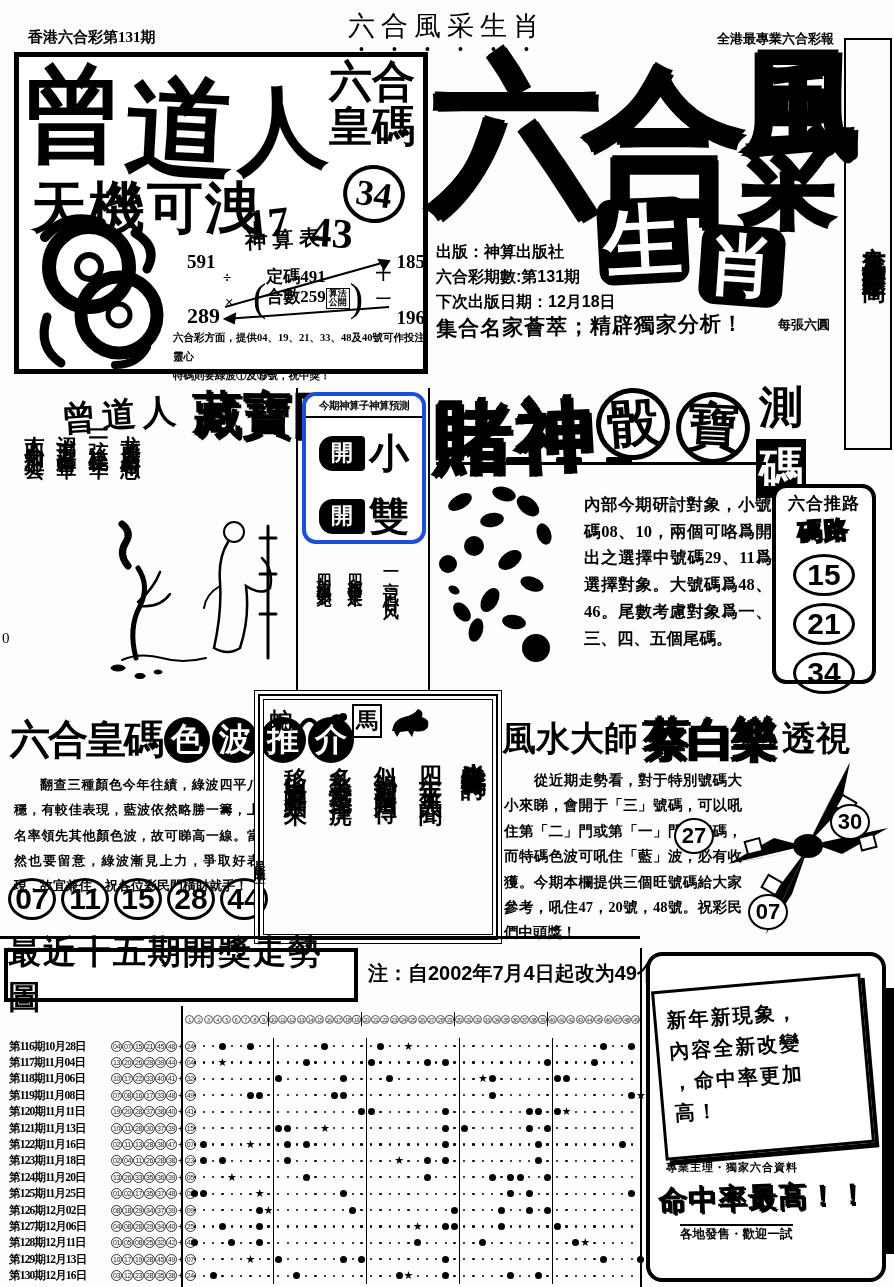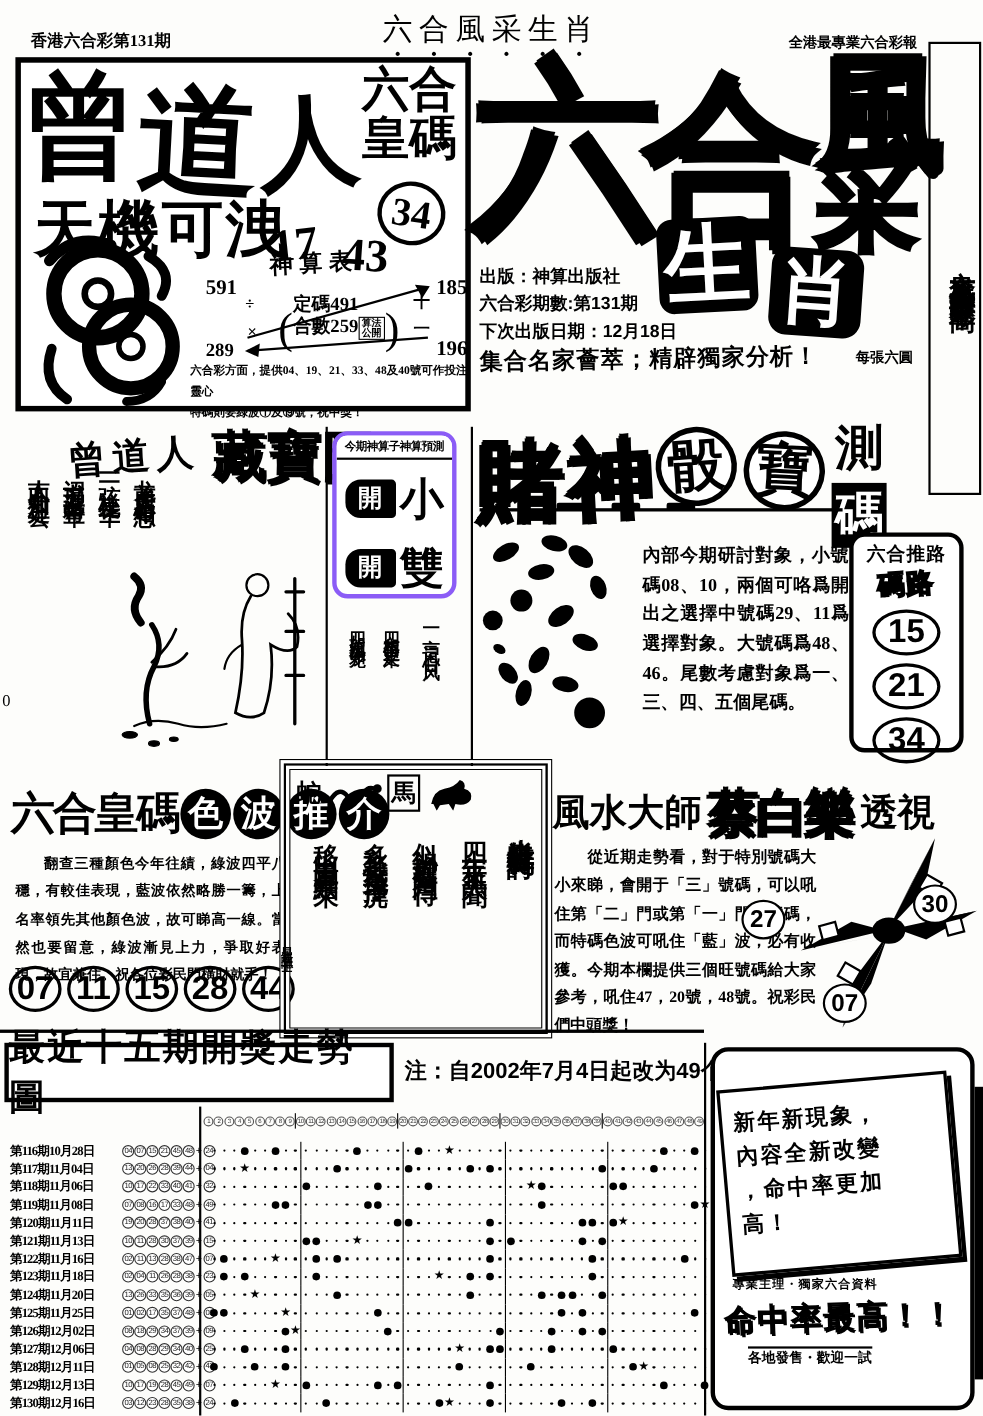--- a/index.html
+++ b/index.html
@@ -23,21 +23,21 @@
   .tl-name span:nth-child(3){ font-size:92px; margin-top:22px; transform:rotate(-4deg); }
   .tl-royal { right:8px; top:2px; font-size:43px; font-weight:900; line-height:1.05; text-align:center; font-family:"DejaVu Sans",sans-serif; }
   .tl-tagline { left:12px; top:114px; font-size:56px; font-weight:900; letter-spacing:2px; font-family:"DejaVu Sans",sans-serif; }
   .tl-n17 { left:228px; top:142px; font-size:42px; font-weight:700; transform:rotate(-6deg); }
   .tl-n43 { left:292px; top:152px; font-size:42px; font-weight:700; transform:rotate(4deg); }
   .tl-n34 { right:18px; top:108px; width:62px; height:58px; border:4px solid #000; border-radius:50%; display:flex; align-items:center; justify-content:center; font-size:36px; font-weight:700; transform:rotate(8deg); }
   .calc { left:168px; top:168px; width:238px; height:104px; }
   .calc-title { left:58px; top:0; font-size:21px; font-weight:900; letter-spacing:6px; transform:rotate(-3deg); font-family:"DejaVu Sans",sans-serif; }
   .calc-tl { left:0; top:26px; font-size:19px; font-weight:700; }
   .calc-tr { right:0; top:26px; font-size:19px; font-weight:700; }
-  .calc-bl { left:0; bottom:0; font-size:17px; font-weight:700; }
+  .calc-bl { left:0; bottom:0; font-size:22px; font-weight:700; }
   .calc-br { right:0; bottom:0; font-size:19px; font-weight:700; }
   .calc-op { font-size:15px; font-weight:900; }
   .op-div { left:36px; top:44px; } .op-mul { left:38px; bottom:18px; }
   .op-plus { right:34px; top:40px; } .op-min { right:34px; bottom:20px; }
   .calc-center { left:42px; top:42px; width:158px; text-align:center; font-size:17px; font-weight:900; line-height:1.2; white-space:nowrap; }
   .calc-paren { font-size:40px; font-weight:400; vertical-align:middle; }
   .calc-note { display:inline-block; font-size:9px; line-height:1.1; vertical-align:middle; border:1px solid #000; padding:0 2px; }
   .tl-foot { left:154px; top:272px; width:252px; font-size:10.5px; font-weight:700; line-height:1.8; }
 
   
@@ -78,21 +78,21 @@
   
   .tre-name { left:62px; top:392px; font-size:34px; font-weight:900; letter-spacing:6px; transform:rotate(-4deg); font-family:"DejaVu Sans",sans-serif; }
   .tre-map { left:192px; top:382px; font-size:50px; font-weight:900; font-family:"DejaVu Sans",sans-serif; text-shadow:2px 2px 0 #000; }
   .tre-map span:nth-child(2){ display:inline-block; transform:rotate(6deg); }
   .tre-poem { left:14px; top:420px; height:470px; writing-mode:vertical-rl; text-orientation:upright; font-size:20px; font-weight:700; line-height:1.1; letter-spacing:4px; }
   .tre-poem .vcol { margin-left:10px; }
   .tre-zero { left:2px; top:630px; font-size:15px; }
 
   
   .oracle-wrap { left:296px; top:388px; width:134px; height:312px; border-left:2px solid #000; border-right:2px solid #000; padding:4px 0 0 4px; }
-  .oracle-box { width:113px; height:152px; border:4px solid #8b5cf6; border-radius:14px; overflow:hidden; background:#fff; }
+  .oracle-box { width:124px; height:152px; border:4px solid #1d4ed8; border-radius:14px; overflow:hidden; background:#fff; }
   .oracle-head { font-size:10.5px; font-weight:900; text-align:center; padding:3px 0; border-bottom:2px solid #000; background:#fff; font-family:"DejaVu Sans",sans-serif; letter-spacing:-0.5px; }
   .pill-row { display:flex; align-items:center; justify-content:center; margin-top:8px; }
   .pill { background:#000; color:#fff; font-weight:900; font-size:22px; padding:2px 12px 3px; border-radius:14px 4px 4px 14px; font-family:"Liberation Sans",sans-serif; }
   .pill-val { font-size:40px; font-weight:700; margin-left:4px; font-family:"DejaVu Sans",sans-serif; }
   .oracle-slogan { margin-top:18px; height:130px; writing-mode:vertical-rl; text-orientation:upright; font-weight:900; padding-right:14px; }
   .oracle-slogan .vcol { font-size:15px; letter-spacing:3px; margin-left:12px; }
   .oracle-slogan .vcol:first-child { font-size:16px; letter-spacing:6px; margin-left:16px; }
 
   
   .cw-title { left:10px; top:712px; display:flex; align-items:center; }

